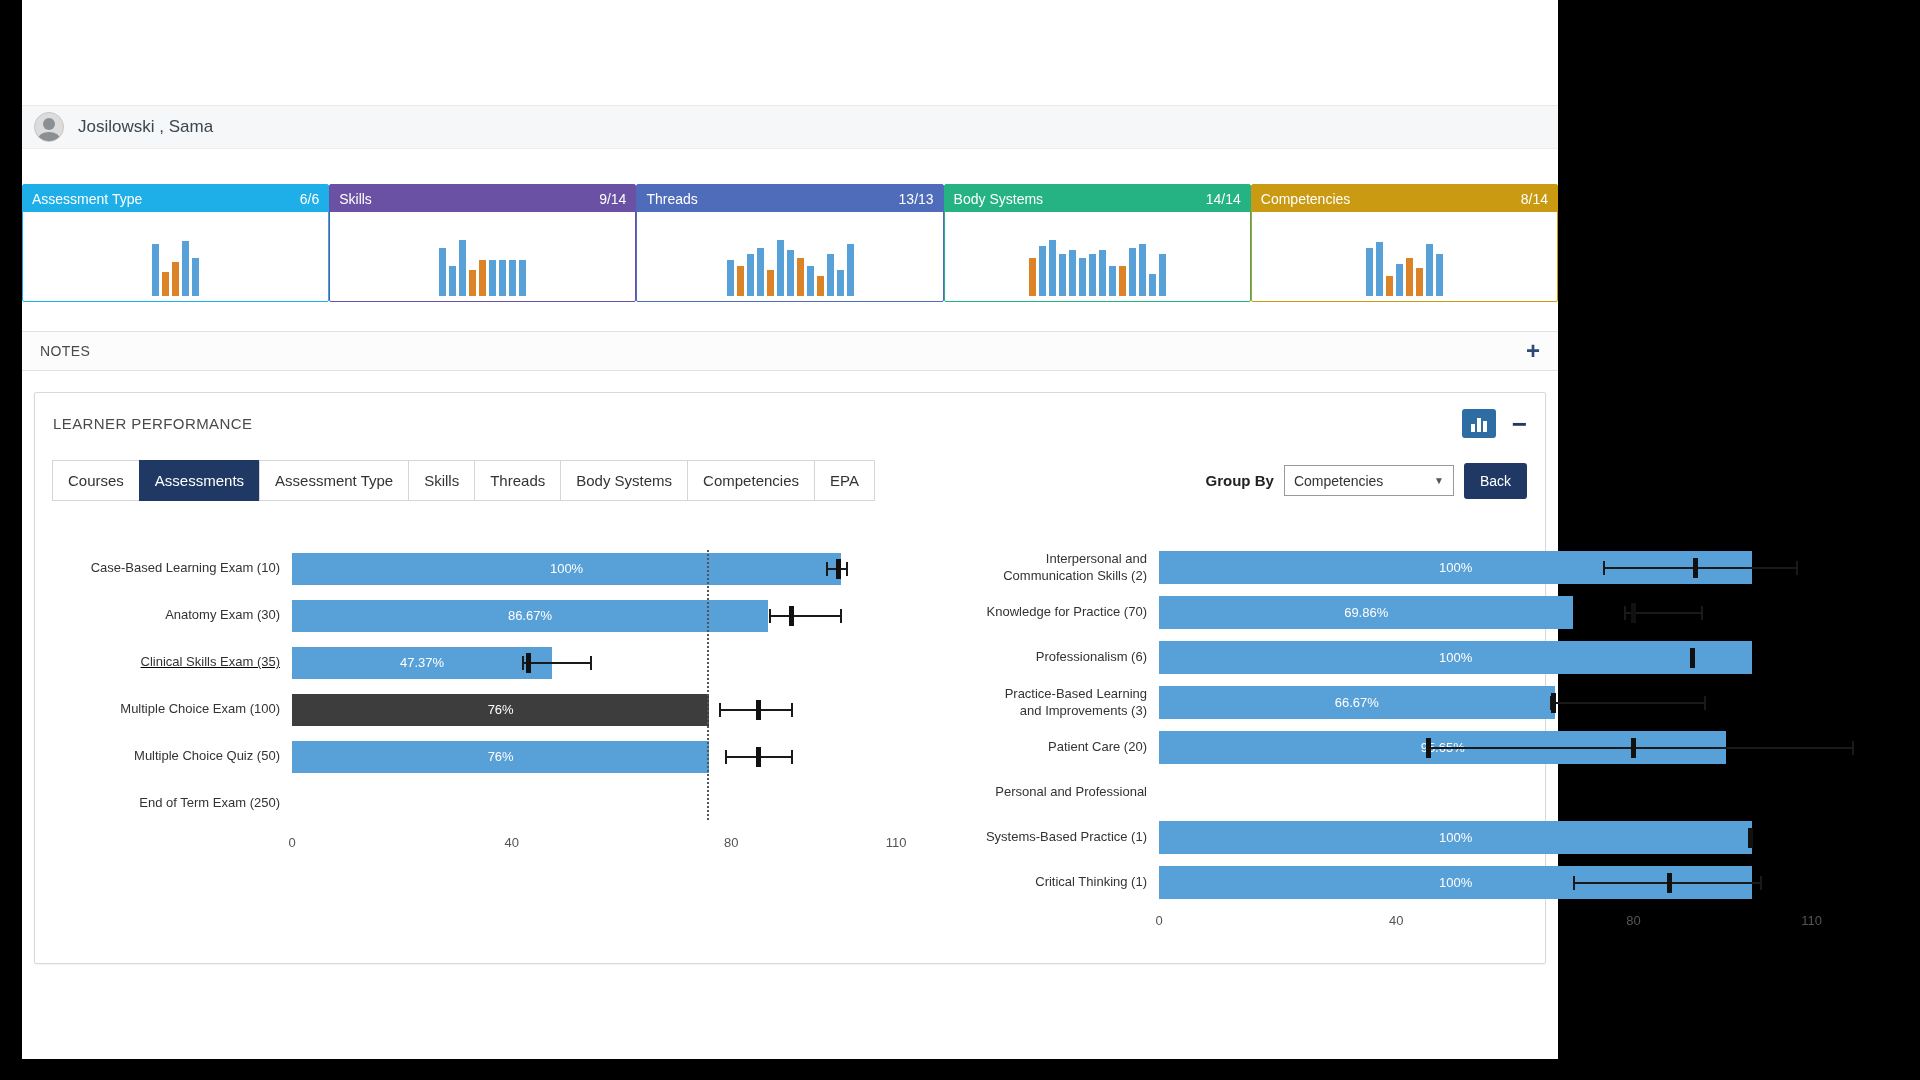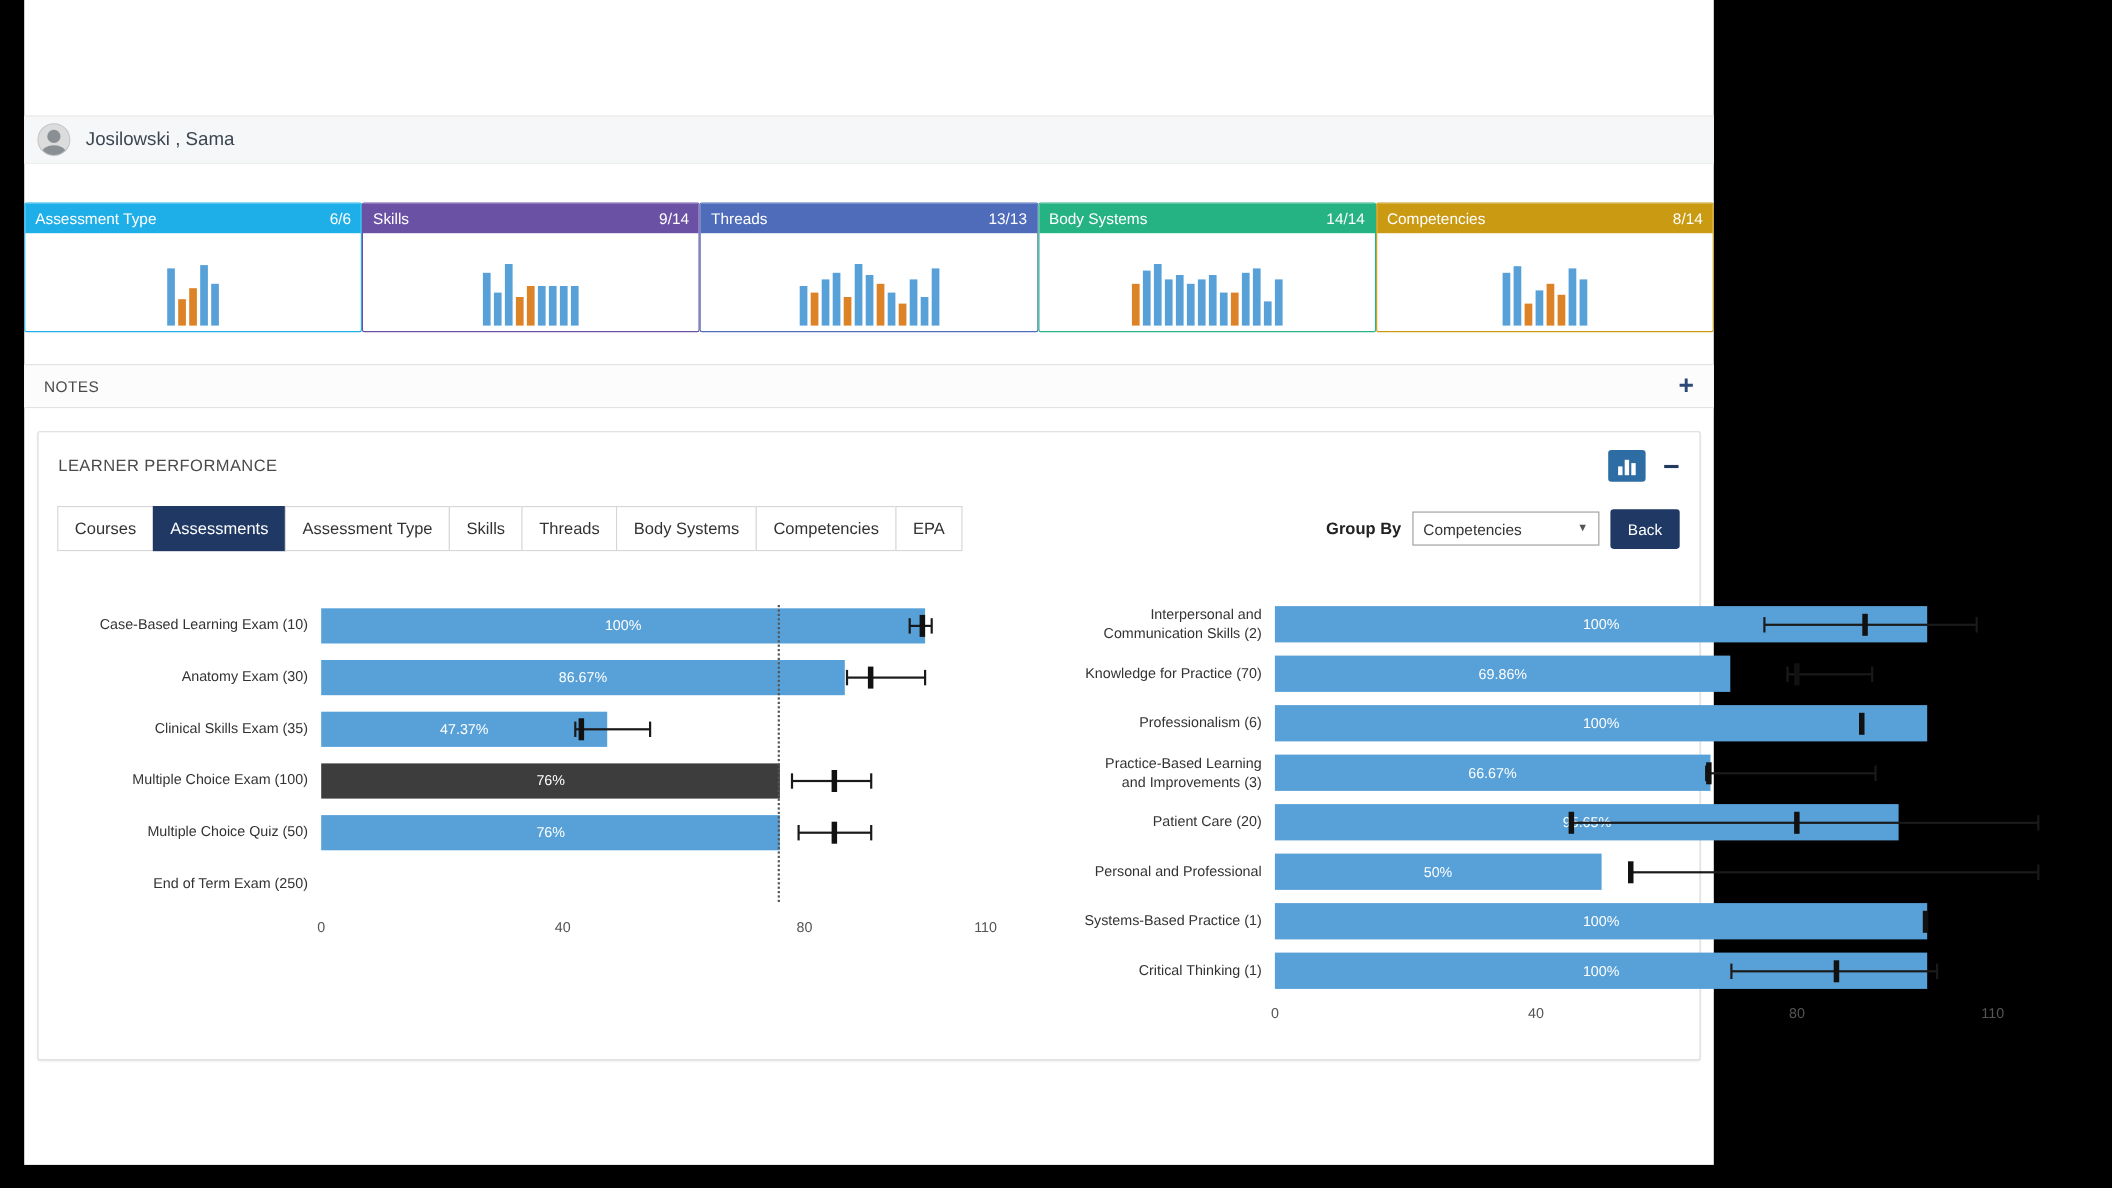--- a/index.html
+++ b/index.html
@@ -237,21 +237,21 @@
                 <div class="track" style="width: 615px;">
                   <div class="hbar" style="top: 7.5px; height: 32px; width: 475.911px; background: rgb(88, 161, 216);">
                     <span class="pct" style="line-height: 32px;">86.67%</span>
                   </div>
                   <div class="eb-line" style="left: 477.723px; width: 71.3839px; top: 22.5px;"></div>
                   <div class="eb-cap" style="left: 476.723px; top: 16.5px; height: 14px;"></div>
                   <div class="eb-cap" style="left: 548.107px; top: 16.5px; height: 14px;"></div>
                   <div class="eb-tick" style="left: 497.188px; top: 13.5px; height: 20px;"></div>
                 </div>
               </div>
-              <div class="chart-row" style="height: 47px;">
+              <div class="chart-row" style="height: 47px; text-decoration: underline;">
                 <div class="cat-label" style="width: 247px;">Clinical Skills Exam (35)</div>
                 <div class="track" style="width: 615px;">
                   <div class="hbar" style="top: 7.5px; height: 32px; width: 260.112px; background: rgb(88, 161, 216);">
                     <span class="pct" style="line-height: 32px;">47.37%</span>
                   </div>
                   <div class="eb-line" style="left: 230.625px; width: 68.6384px; top: 22.5px;"></div>
                   <div class="eb-cap" style="left: 229.625px; top: 16.5px; height: 14px;"></div>
                   <div class="eb-cap" style="left: 298.263px; top: 16.5px; height: 14px;"></div>
                   <div class="eb-tick" style="left: 233.616px; top: 13.5px; height: 20px;"></div>
                 </div>
@@ -349,29 +349,20 @@
                   </div>
                   <div class="eb-line" style="left: 269.915px; width: 424.153px; top: 21.5px;"></div>
                   <div class="eb-cap" style="left: 268.915px; top: 15.5px; height: 14px;"></div>
                   <div class="eb-cap" style="left: 693.068px; top: 15.5px; height: 14px;"></div>
                   <div class="eb-tick" style="left: 267.415px; top: 12.5px; height: 20px;"></div>
                   <div class="eb-tick" style="left: 472.076px; top: 12.5px; height: 20px;"></div>
                 </div>
               </div>
               <div class="chart-row" style="height: 45px;">
                 <div class="cat-label" style="width: 252px;">Personal and Professional</div>
-                <div class="track" style="width: 700px;">
-                  <div class="hbar" style="top: 6px; height: 33px; width: 296.61px; background: rgb(88, 161, 216);">
-                    <span class="pct" style="line-height: 33px;">50%</span>
-                  </div>
-                  <div class="eb-line" style="left: 323.305px; width: 370.763px; top: 21.5px;"></div>
-                  <div class="eb-cap" style="left: 322.305px; top: 15.5px; height: 14px;"></div>
-                  <div class="eb-cap" style="left: 693.068px; top: 15.5px; height: 14px;"></div>
-                  <div class="eb-tick" style="left: 320.805px; top: 12.5px; height: 20px;"></div>
-                </div>
               </div>
               <div class="chart-row" style="height: 45px;">
                 <div class="cat-label" style="width: 252px;">Systems-Based Practice (1)</div>
                 <div class="track" style="width: 700px;">
                   <div class="hbar" style="top: 6px; height: 33px; width: 593.22px; background: rgb(88, 161, 216);">
                     <span class="pct" style="line-height: 33px;">100%</span>
                   </div>
                   <div class="eb-tick" style="left: 588.941px; top: 12.5px; height: 20px;"></div>
                 </div>
               </div>

